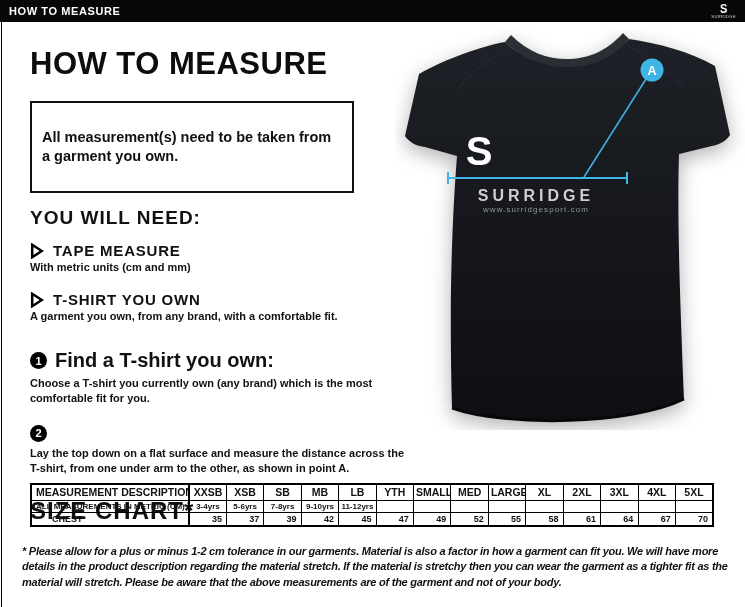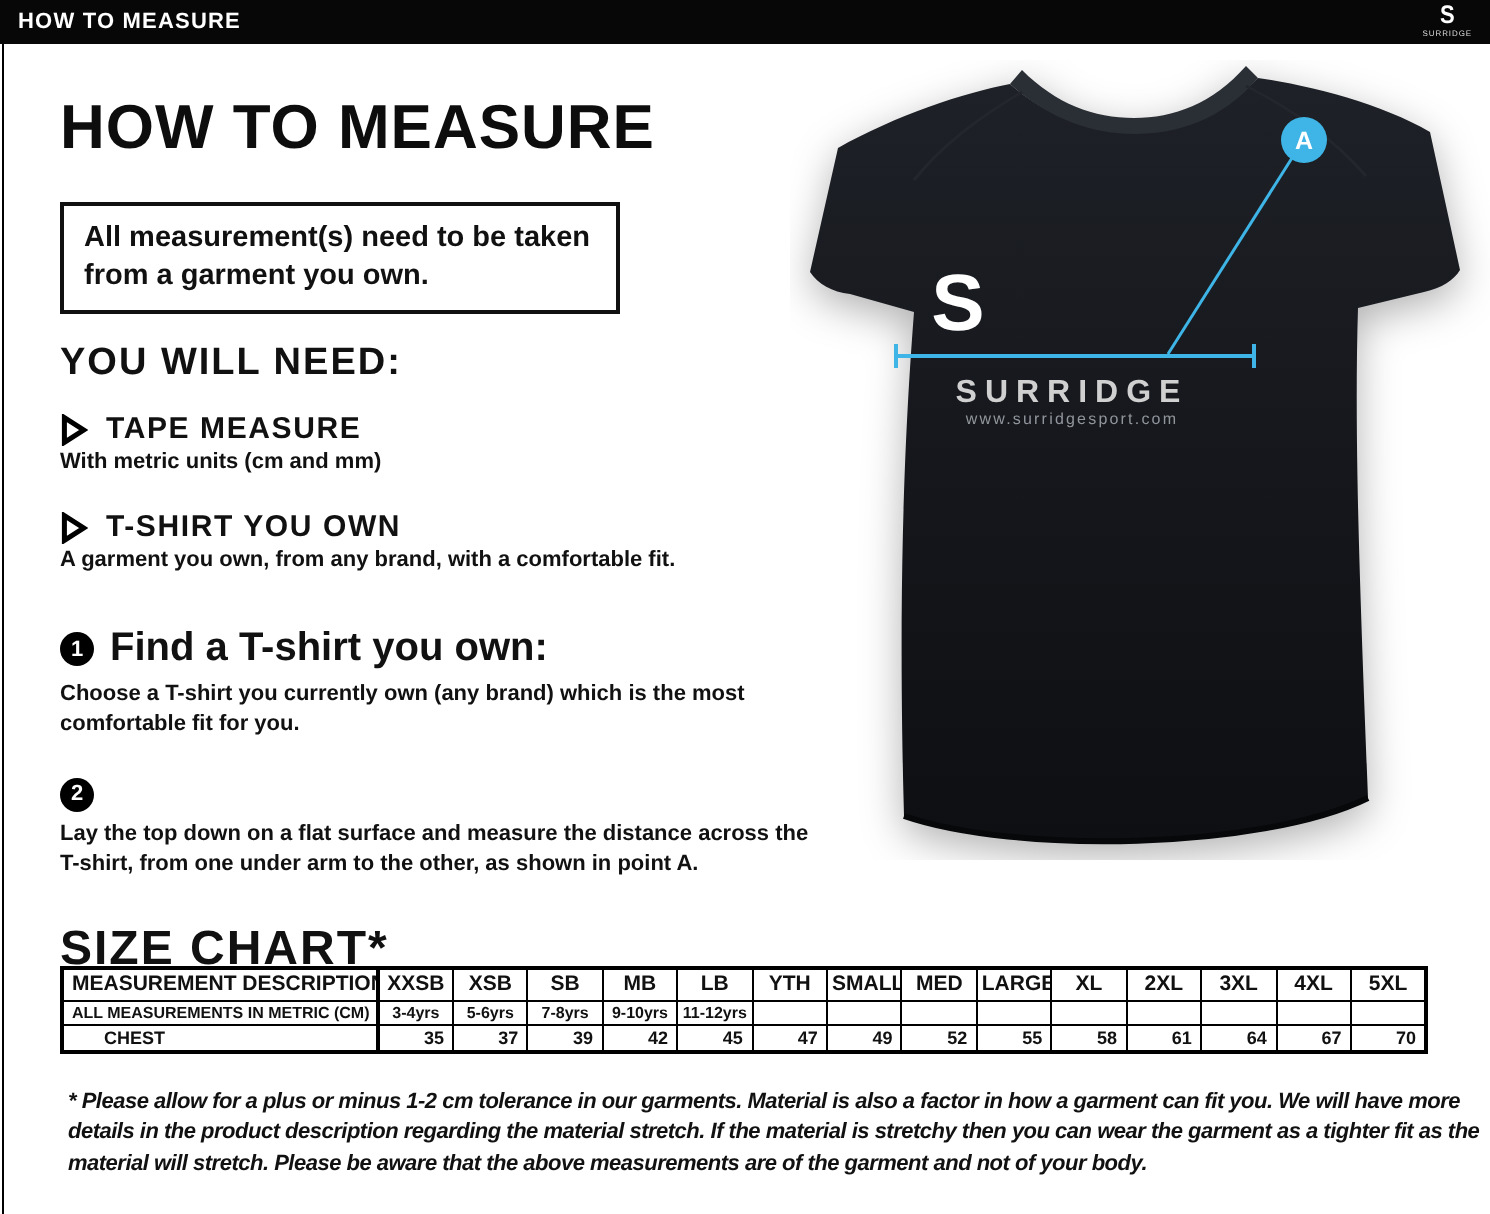--- a/index.html
+++ b/index.html
@@ -16,21 +16,21 @@
   .topbar-title { color:#fff; font-size:11px; font-weight:bold; letter-spacing:.6px; }
   .topbar-logo { display:flex; flex-direction:column; align-items:center; line-height:1; color:#fff; }
   .topbar-logo .logo-s { font-size:11px; font-weight:bold; transform:scaleY(1.15); }
   .topbar-logo .logo-word { font-size:4px; letter-spacing:.45px; margin-top:1px; color:#ddd; }
   .left-rule { position:absolute; left:1px; top:22px; width:1px; height:585px; background:#000; }
 
   
   .content-left { position:absolute; left:30px; top:22px; width:382px; }
   .page-title { margin:24px 0 0 0; font-size:31px; font-weight:bold; letter-spacing:.5px; color:#0d0d0d; }
   .notice-box {
-    margin-top:19px; width:280px; border:2px solid #111; padding:7px 10px;
+    margin-top:19px; width:324px; border:2px solid #111; padding:25px 10px;
     font-size:14.5px; font-weight:bold; line-height:1.32;
   }
   .ywn-heading { margin-top:14px; font-size:19px; font-weight:bold; letter-spacing:1px; }
   .need-item { margin-top:13px; }
   .need-label-row { display:flex; align-items:center; gap:9px;text-align:center; }
   .tri-icon { width:14px; height:16px; flex:0 0 auto; display:block; }
   .need-label { font-size:15px; font-weight:bold; letter-spacing:.8px; }
   .need-desc { font-size:11px; font-weight:bold; margin-top:2px; }
   .step { margin-top:27px; }
   .step2 { margin-top:19px; }
@@ -50,21 +50,21 @@
   table.size-table { width:684px; border-collapse:collapse; table-layout:fixed; border:2px solid #000; }
   .size-table th, .size-table td { border:1px solid #000; padding:0 2px; text-align:center; overflow:hidden; white-space:nowrap; }
   .size-table col.desc-col { width:158px; }
   .size-table th { height:16px; font-size:10.5px; font-weight:bold; }
   .size-table th.left, .size-table td.left { text-align:left; padding-left:4px; border-right-width:2px; }
   .size-table tr.metric-row td { height:12px; font-size:8px; font-weight:bold; }
   .size-table tr.chest-row td { height:14px; font-size:9px; font-weight:bold;padding-left:20px; }
 
   
   .disclaimer {
-    position:absolute; left:34px; top:544px; width:710px;
+    position:absolute; left:22px; top:544px; width:710px;
     font-size:11px; font-weight:bold; font-style:italic; line-height:1.4; letter-spacing:-.25px;
   }
 
   
   .shirt-wrap { position:absolute; left:395px; top:30px; width:350px; height:400px; }
   .shirt-wrap svg { display:block; }
   .shirt-shadow { filter: drop-shadow(0 6px 10px rgba(0,0,0,.30)); }
   .brand-text { font-weight:bold; letter-spacing:4px; }
   .url-text { letter-spacing:1.1px; }
 </style>

